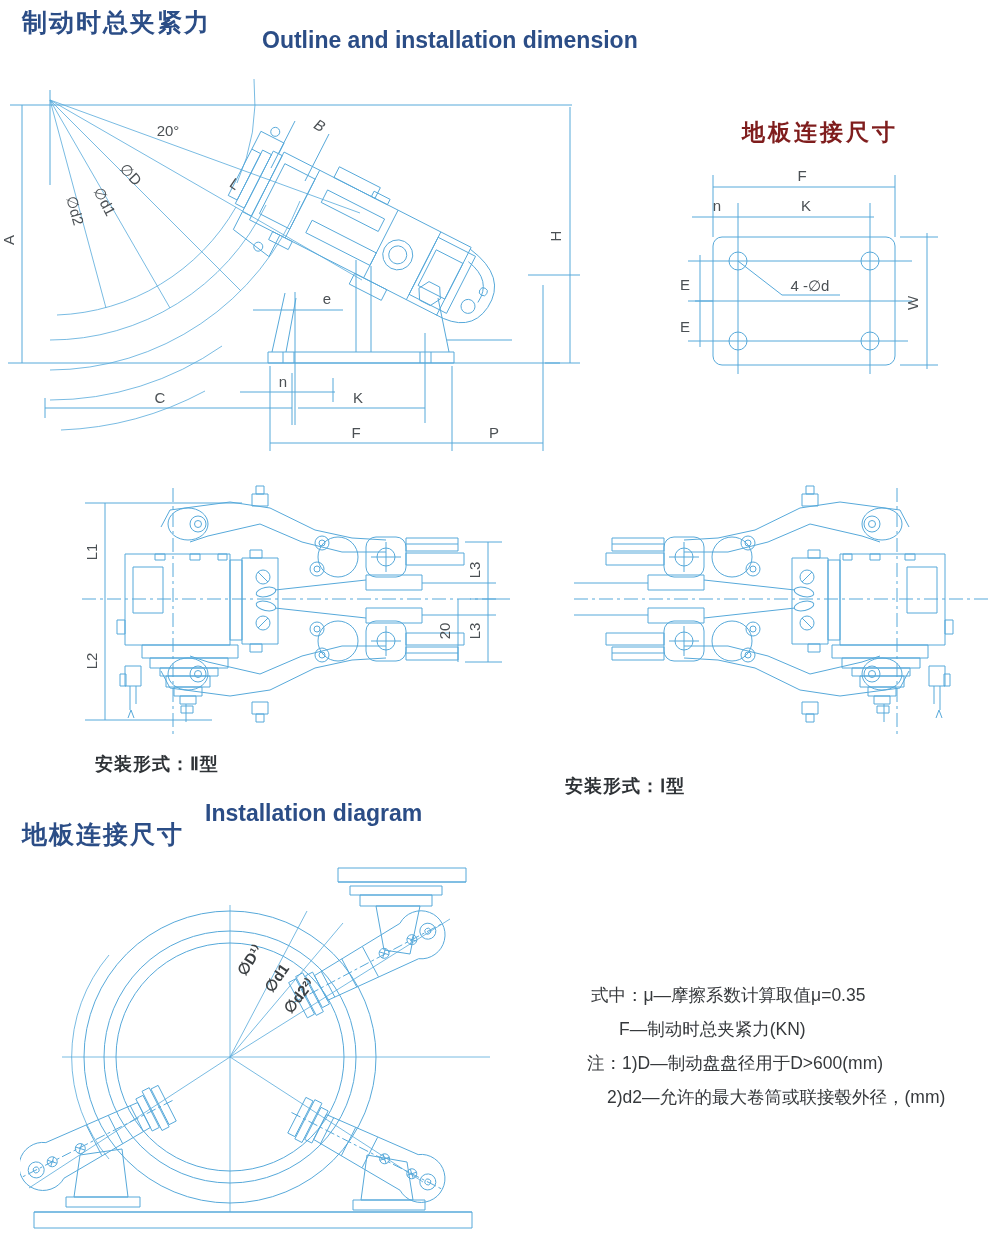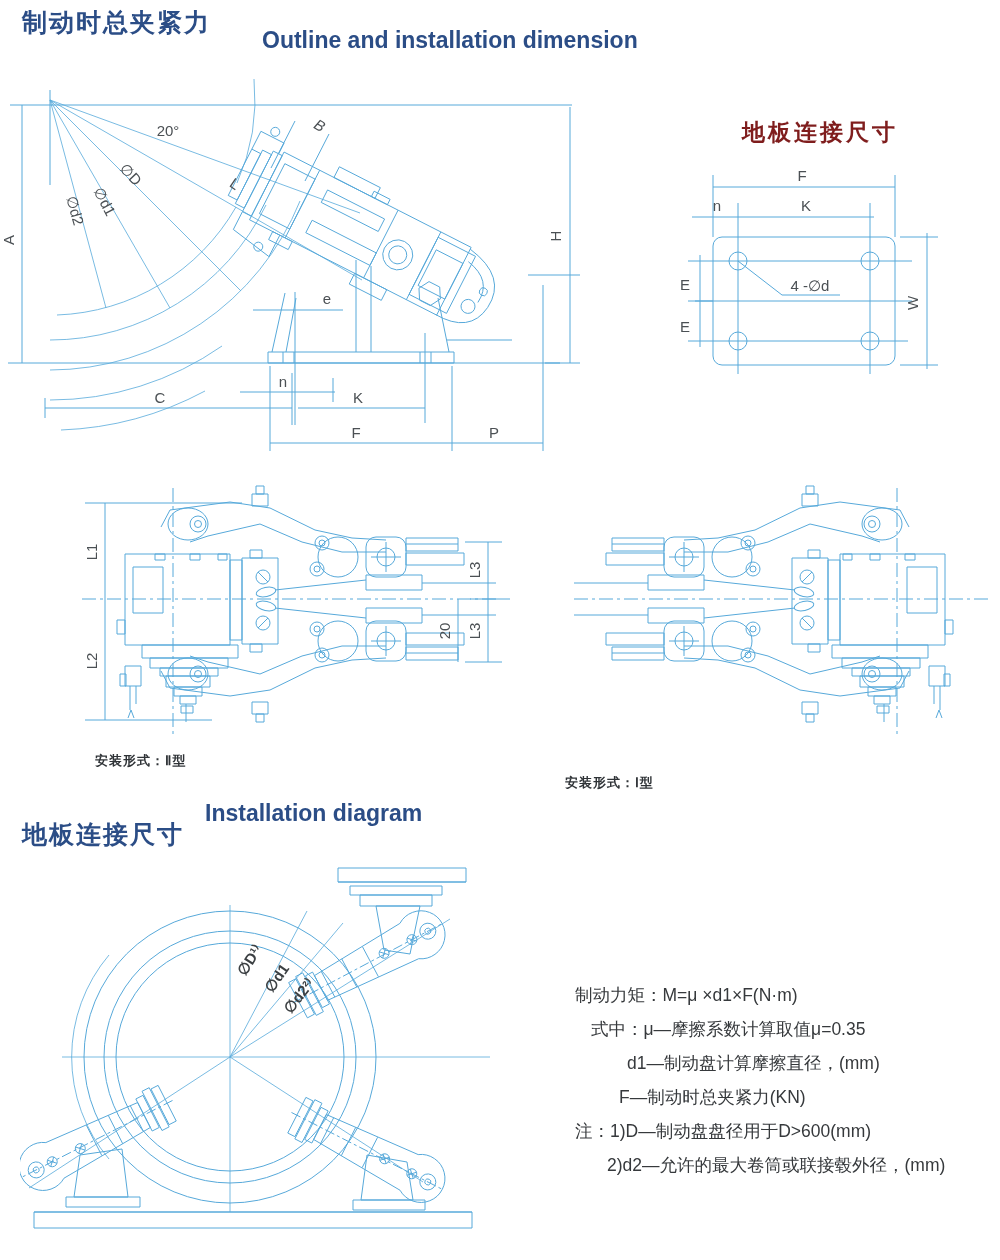--- a/index.html
+++ b/index.html
@@ -1,21 +1,21 @@
 <!DOCTYPE html>
 <html><head>
 <meta charset="utf-8">
 <style>
   html,body{margin:0;padding:0;background:#e8e8e8;}
   #page{position:relative;width:1000px;height:1260px;background:#ffffff;overflow:hidden;
         font-family:"Liberation Sans",sans-serif;}
   .abs{position:absolute;}
   .title-zh{font-size:25px;font-weight:bold;color:#2b4d86;letter-spacing:2px;}
   .title-en{font-size:23px;font-weight:bold;color:#2b4d86;}
-  .caption{font-size:13px;font-weight:bold;color:#2f3337;letter-spacing:1px;}
+  .caption{font-size:18px;font-weight:bold;color:#2f3337;letter-spacing:1px;}
   .subtitle{font-size:23px;font-weight:bold;color:#7f1d1d;letter-spacing:3px;}
   .notes{font-size:17.5px;color:#36393c;line-height:34px;white-space:nowrap;}
   svg{display:block;}
   svg *{vector-effect:non-scaling-stroke;}
   .ln, .ln path, .ln rect, .ln circle, .ln ellipse, .ln polygon, .ln line
       {stroke:#57a9da;fill:none;stroke-width:1;}
   .thin path{stroke-width:0.8;}
   .bolt{fill:#1b82c4;stroke:#1b82c4;}
   text.dim{fill:#4b5054;font-size:15px;font-family:"Liberation Sans",sans-serif;stroke:none;}
   text.dimb{fill:#3c4043;font-size:15px;font-weight:bold;font-family:"Liberation Sans",sans-serif;stroke:none;}
@@ -272,21 +272,19 @@
       <path d="M14,352 H452"></path>
       <rect x="14" y="352" width="438" height="16" fill="url(#hatch)" stroke="none"></rect>
     </g>
 
     <text class="dimb" x="234" y="103" text-anchor="middle" transform="rotate(-58 234 103)">∅D¹⁾</text>
     <text class="dimb" x="261" y="121" text-anchor="middle" transform="rotate(-55 261 121)">∅d1</text>
     <text class="dimb" x="283" y="139" text-anchor="middle" transform="rotate(-52 283 139)">∅d2²⁾</text>
   </svg>
 
   <div class="abs notes" style="left:575px;top:978px;width:420px;">
-    <div style="margin-left:0">制动力矩：M=μ ×d1×F(N·m)</div>
     <div style="margin-left:16px">式中：μ—摩擦系数计算取值μ=0.35</div>
-    <div style="margin-left:52px">d1—制动盘计算摩擦直径，(mm)</div>
     <div style="margin-left:44px">F—制动时总夹紧力(KN)</div>
-    <div style="margin-left:0">注：1)D—制动盘盘径用于D&gt;600(mm)</div>
+    <div style="margin-left:12px">注：1)D—制动盘盘径用于D&gt;600(mm)</div>
     <div style="margin-left:32px">2)d2—允许的最大卷筒或联接毂外径，(mm)</div>
   </div>
 
 </div>
 
 </body></html>

